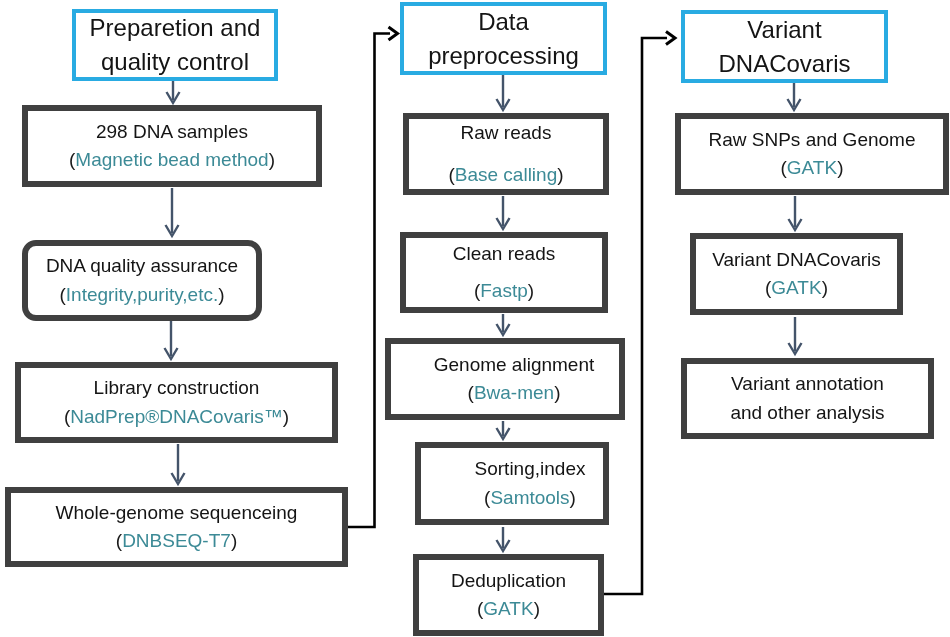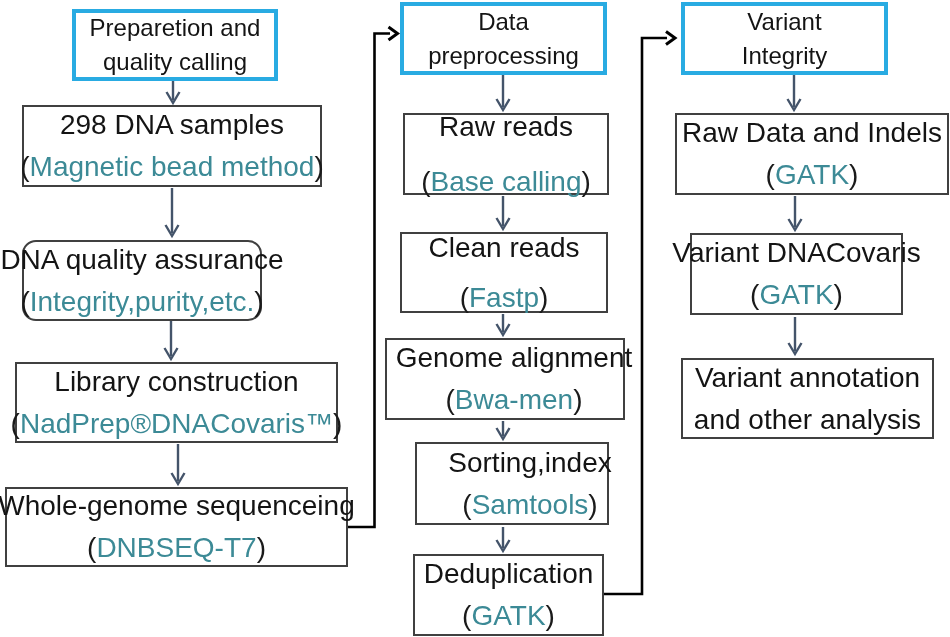--- a/index.html
+++ b/index.html
@@ -11,27 +11,27 @@
     overflow:hidden;
   }
   .overlay {
     position:absolute; left:0; top:0; width:950px; height:637px;
     pointer-events:none;
   }
   .box {
     position:absolute;
     box-sizing:border-box;
     background:#ffffff;
-    border:2px solid #404040;
+    border:6px solid #404040;
     display:flex;
     flex-direction:column;
     align-items:center;
     justify-content:center;
     text-align:center;
-    font-size:28px;
+    font-size:19px;
     color:#141414;
     line-height:1.5;
     z-index:2;
   }
   .hdr {
     border:4px solid #29ABE2;
     line-height:1.4;
     font-size:24px;
   }
   .t { white-space:nowrap; }
@@ -107,21 +107,21 @@
     </g>
 
     <g>
       <path class="conn-line" d="M603 594 L642 594 L642 38 L667 38"></path>
       <path class="conn-head" d="M666 31.5 L675 38 L666 44.5"></path>
     </g>
   </svg>
 
   <div class="box hdr" style="left:72px; top:9px; width:206px; height:72px;align-items:center;">
     <div class="t">Preparetion and</div>
-    <div class="t">quality calling</div>
+    <div class="t">quality control</div>
   </div>
 
   <div class="box" style="left:22px; top:105px; width:300px; height:82px;">
     <div class="t">298 DNA samples</div>
     <div class="m"><span class="paren">(</span><span class="method">Magnetic bead method</span><span class="paren">)</span></div>
   </div>
 
   <div class="box" style="left:22px; top:240px; width:240px; height:81px;border-radius:14px;">
     <div class="t">DNA quality assurance</div>
     <div class="m"><span class="paren">(</span><span class="method">Integrity,purity,etc.</span><span class="paren">)</span></div>
@@ -160,27 +160,27 @@
   <div class="box" style="left:415px; top:442px; width:194px; height:83px;padding-left:36px;">
     <div class="t">Sorting,index</div>
     <div class="m"><span class="paren">(</span><span class="method">Samtools</span><span class="paren">)</span></div>
   </div>
 
   <div class="box" style="left:413px; top:554px; width:191px; height:82px;">
     <div class="t">Deduplication</div>
     <div class="m"><span class="paren">(</span><span class="method">GATK</span><span class="paren">)</span></div>
   </div>
 
-  <div class="box hdr" style="left:681px; top:2px; width:207px; height:73px;">
+  <div class="box hdr" style="left:681px; top:10px; width:207px; height:73px;">
     <div class="t">Variant</div>
-    <div class="t">Integrity</div>
+    <div class="t">DNACovaris</div>
   </div>
 
   <div class="box" style="left:675px; top:113px; width:274px; height:82px;">
-    <div class="t">Raw Data and Indels</div>
+    <div class="t">Raw SNPs and Genome</div>
     <div class="m"><span class="paren">(</span><span class="method">GATK</span><span class="paren">)</span></div>
   </div>
 
   <div class="box" style="left:690px; top:233px; width:213px; height:82px;">
     <div class="t">Variant DNACovaris</div>
     <div class="m"><span class="paren">(</span><span class="method">GATK</span><span class="paren">)</span></div>
   </div>
 
   <div class="box" style="left:681px; top:358px; width:253px; height:81px;">
     <div class="t">Variant annotation</div>

